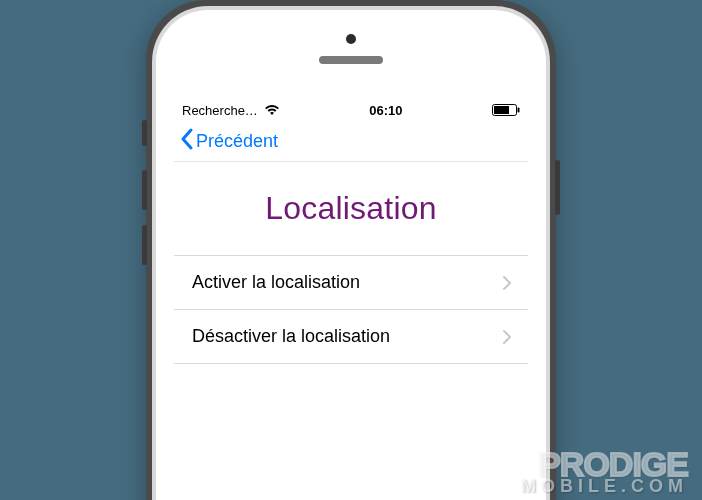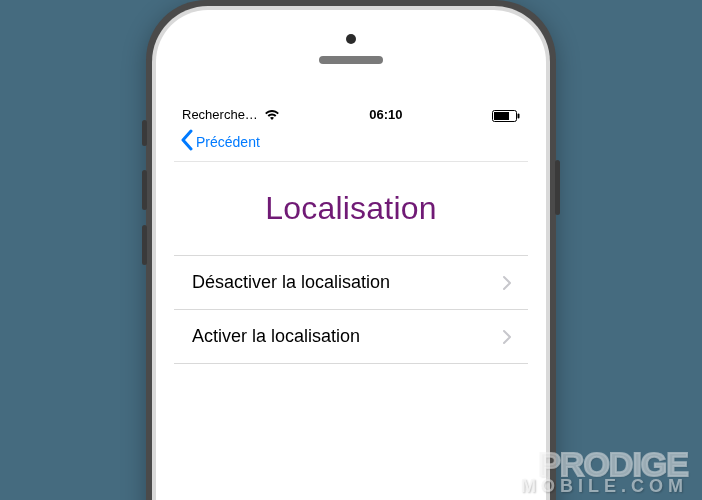--- a/index.html
+++ b/index.html
@@ -84,21 +84,21 @@
     bottom: 100px;
     background: #fff;
     display: flex;
     flex-direction: column;
   }
 
   
   .status-bar {
     height: 24px;
     display: flex;
-    align-items: flex-end;
+    align-items: center;
     justify-content: space-between;
     padding: 0 8px;
     font-size: 13px;
     color: #000;
   }
   .status-left { display: flex; align-items: center; gap: 6px; }
   .carrier { font-size: 13px; }
   .wifi svg, .battery svg { display: block; }
   .clock { font-weight: 700; font-size: 13px; }
 
@@ -107,21 +107,21 @@
     height: 40px;
     display: flex;
     align-items: center;
     padding: 0 6px;
     border-bottom: 1px solid #e5e5e5;
   }
   .back-btn {
     display: flex;
     align-items: center;
     color: #007aff;
-    font-size: 14px;
+    font-size: 18px;
     cursor: pointer;
   }
   .back-btn .chev { margin-right: 2px; }
 
   
   .content { flex: 1; background: #fff; }
   .page-title {
     text-align: center;
     font-weight: 300;
     font-size: 32px;
@@ -217,35 +217,35 @@
             </span>
             <span>Précédent</span>
           </div>
         </div>
 
         <div class="content">
           <h1 class="page-title">Localisation</h1>
 
           <div class="list">
             <div class="list-item">
+              <span>Activer la localisation</span>
+              <span class="chev-right">
+                <svg width="10" height="16" viewBox="0 0 10 16">
+                  <polyline points="2,2 8,8 2,14" fill="none" stroke="#c7c7cc" stroke-width="2" stroke-linecap="round" stroke-linejoin="round"></polyline>
+                </svg>
+              </span>
+            </div>
+            <div class="list-item">
               <span>Désactiver la localisation</span>
               <span class="chev-right">
                 <svg width="10" height="16" viewBox="0 0 10 16">
                   <polyline points="2,2 8,8 2,14" fill="none" stroke="#c7c7cc" stroke-width="2" stroke-linecap="round" stroke-linejoin="round"></polyline>
                 </svg>
               </span>
             </div>
-            <div class="list-item">
-              <span>Activer la localisation</span>
-              <span class="chev-right">
-                <svg width="10" height="16" viewBox="0 0 10 16">
-                  <polyline points="2,2 8,8 2,14" fill="none" stroke="#c7c7cc" stroke-width="2" stroke-linecap="round" stroke-linejoin="round"></polyline>
-                </svg>
-              </span>
-            </div>
           </div>
         </div>
 
       </div>
     </div>
   </div>
 </div>
 
 <div class="watermark">
   <div class="line1">PRODIGE</div>

